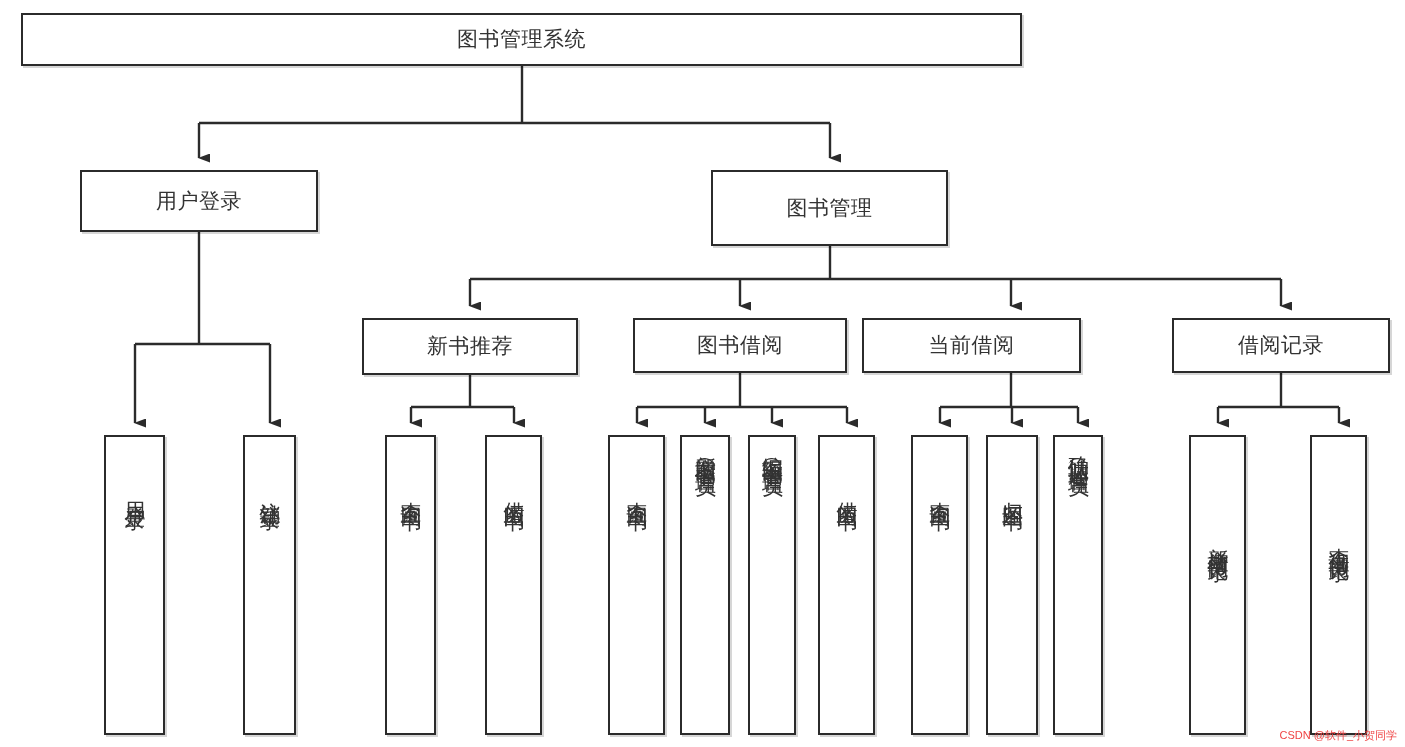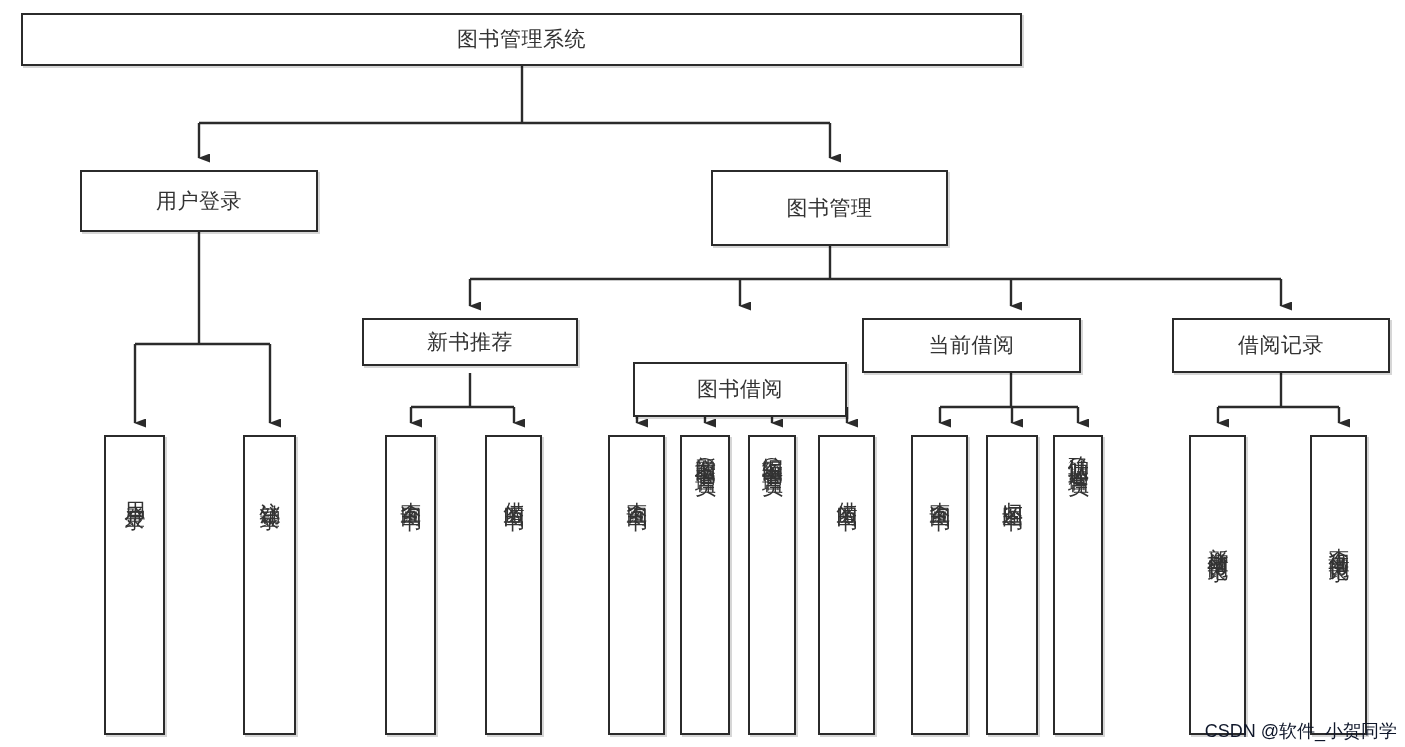--- a/index.html
+++ b/index.html
@@ -59,22 +59,22 @@
   .node.vertical.mid .label {
     margin-top: 46px;
   }
   .node.vertical.midsmall .label {
     margin-top: 92px;
   }
   .watermark {
     position: absolute;
     right: 8px;
     bottom: 4px;
-    font-size: 18px;
-    color: #0f172a;
+    font-size: 11px;
+    color: #ef4444;
     white-space: nowrap;
     z-index: 5;
     font-family: "Liberation Sans", "DejaVu Sans", sans-serif;
   }
 </style>
 </head>
 <body>
 
 <div id="canvas">
 
@@ -124,24 +124,24 @@
   <div id="node-layer">
       <div class="node horizontal" style="left: 21px; top: 13px; width: 1001px; height: 53px;">
         <span class="label">图书管理系统</span>
       </div>
       <div class="node horizontal" style="left: 80px; top: 170px; width: 238px; height: 62px;">
         <span class="label">用户登录</span>
       </div>
       <div class="node horizontal" style="left: 711px; top: 170px; width: 237px; height: 76px;">
         <span class="label">图书管理</span>
       </div>
-      <div class="node horizontal" style="left: 362px; top: 318px; width: 216px; height: 48px;">
+      <div class="node horizontal" style="left: 362px; top: 318px; width: 216px; height: 57px;">
         <span class="label">新书推荐</span>
       </div>
-      <div class="node horizontal" style="left: 633px; top: 318px; width: 214px; height: 55px; margin-top: 44px;">
+      <div class="node horizontal" style="left: 633px; top: 318px; width: 214px; height: 55px;">
         <span class="label">图书借阅</span>
       </div>
       <div class="node horizontal" style="left: 862px; top: 318px; width: 219px; height: 55px;">
         <span class="label">当前借阅</span>
       </div>
       <div class="node horizontal" style="left: 1172px; top: 318px; width: 218px; height: 55px;">
         <span class="label">借阅记录</span>
       </div>
       <div class="node vertical mid" style="left: 104px; top: 435px; width: 61px; height: 300px;">
         <span class="label">用户登录</span>

